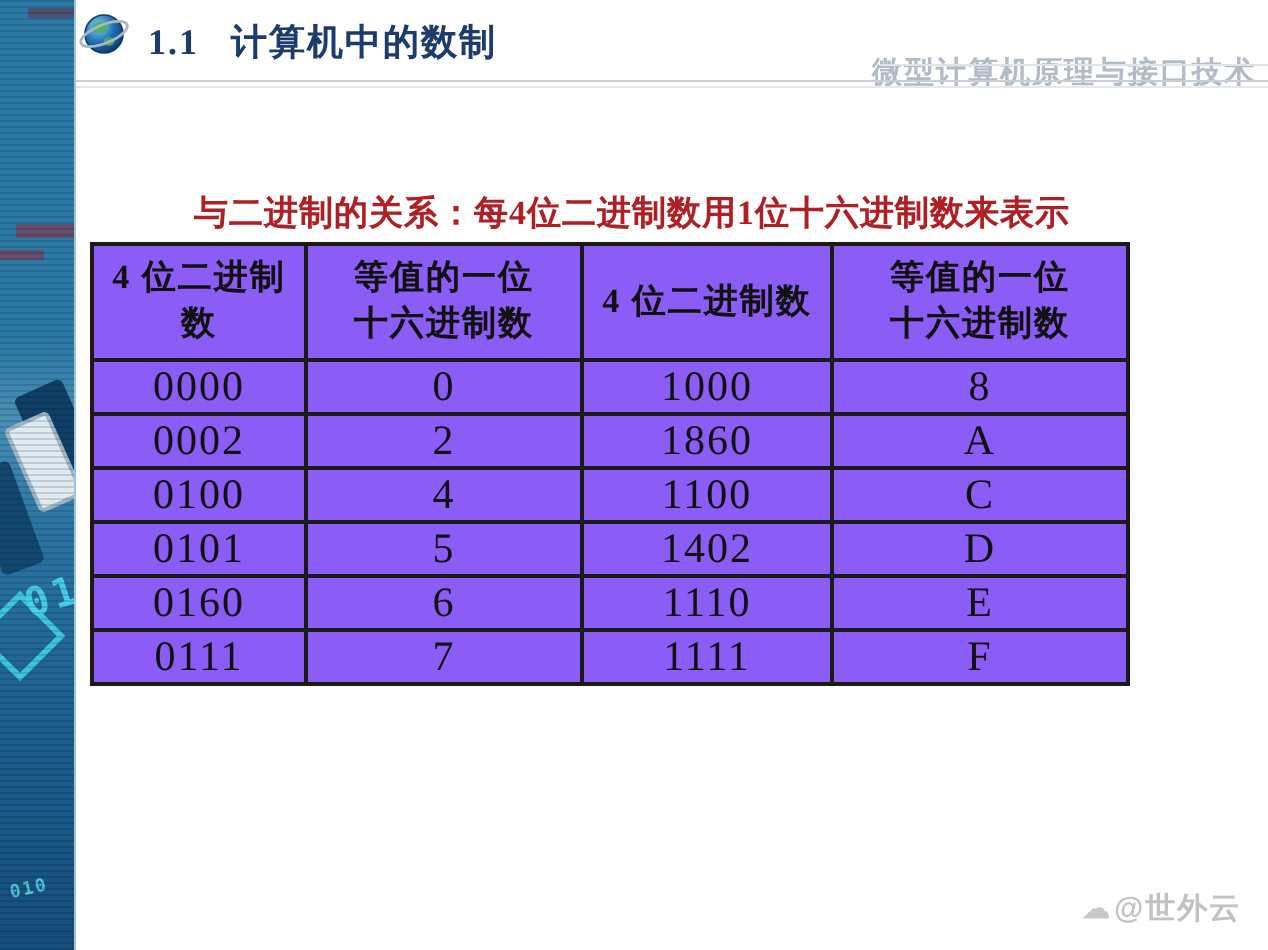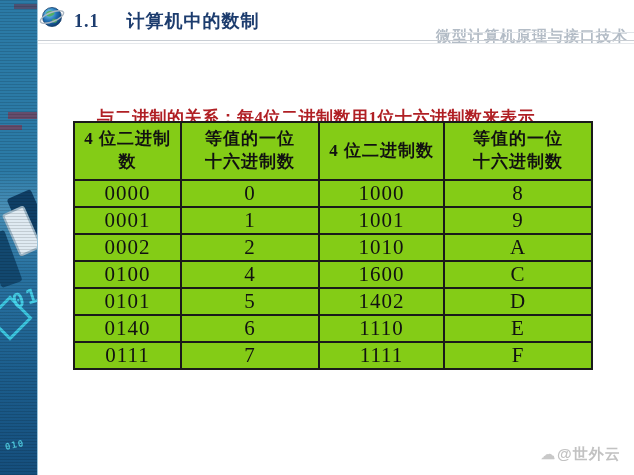--- a/index.html
+++ b/index.html
@@ -49,21 +49,21 @@
     color: #56d8ea; transform: rotate(-12deg); letter-spacing: 1px; opacity: 0.85;
   }
 
   
   .globe { position: absolute; left: 39px; top: 4px; }
   .hdr-title {
     position: absolute; left: 74px; top: 9px;
     font: bold 18px "Liberation Serif", serif;
     color: #1c3c6e; letter-spacing: 1px; white-space: nowrap;
   }
-  .hdr-title .num { margin-right: 27px; }
+  .hdr-title .num { margin-right: 16px; }
   .hdr-watermark {
     position: absolute; right: 6px; top: 27px;
     font: bold 15px "Liberation Serif", serif;
     color: #b3bcc6; letter-spacing: 1px; white-space: nowrap;
     text-shadow: 1px 1px 0 #ffffff;
   }
   .hdr-rule-short {
     position: absolute; left: 440px; right: 0; top: 32px;
     border-top: 1px solid #e0e4e8;
   }
@@ -73,31 +73,31 @@
   }
 
   
   .slide-title {
     position: absolute; left: 56px; top: 48px;
     font: bold 28px "Liberation Serif", serif;
     color: #111111; letter-spacing: 2px; white-space: nowrap;
   }
   .slide-title .bullet { font-size: 24px; font-weight: normal; margin-right: 2px; }
   .subtitle {
-    position: absolute; left: 57px; top: 106px; width: 518px;
+    position: absolute; left: 57px; top: 95px; width: 518px;
     text-align: center;
     font: bold 17px "Liberation Serif", serif;
     color: #b01f24; letter-spacing: 0.5px; white-space: nowrap;
   }
 
   
   table.conv {
-    position: absolute; left: 73px; top: 121px;
+    position: absolute; left: 45px; top: 121px;
     border-collapse: collapse; table-layout: fixed;
-    background: #84cc16;
+    background: #8b5cf6;
   }
   table.conv th, table.conv td {
     border: 2px solid #1a1a1a;
     text-align: center; vertical-align: middle;
     color: #111111;
     overflow: hidden;
   }
   table.conv th {
     height: 58px;
     font: bold 17px "Liberation Serif", serif;
@@ -192,45 +192,39 @@
       </tr>
     </thead>
     <tbody>
       <tr>
         <td>0000</td>
         <td>0</td>
         <td>1000</td>
         <td>8</td>
       </tr>
       <tr>
-        <td>0001</td>
-        <td>1</td>
-        <td>1001</td>
-        <td>9</td>
-      </tr>
-      <tr>
         <td>0002</td>
         <td>2</td>
-        <td>1010</td>
+        <td>1860</td>
         <td>A</td>
       </tr>
       <tr>
         <td>0100</td>
         <td>4</td>
-        <td>1600</td>
+        <td>1100</td>
         <td>C</td>
       </tr>
       <tr>
         <td>0101</td>
         <td>5</td>
         <td>1402</td>
         <td>D</td>
       </tr>
       <tr>
-        <td>0140</td>
+        <td>0160</td>
         <td>6</td>
         <td>1110</td>
         <td>E</td>
       </tr>
       <tr>
         <td>0111</td>
         <td>7</td>
         <td>1111</td>
         <td>F</td>
       </tr>

